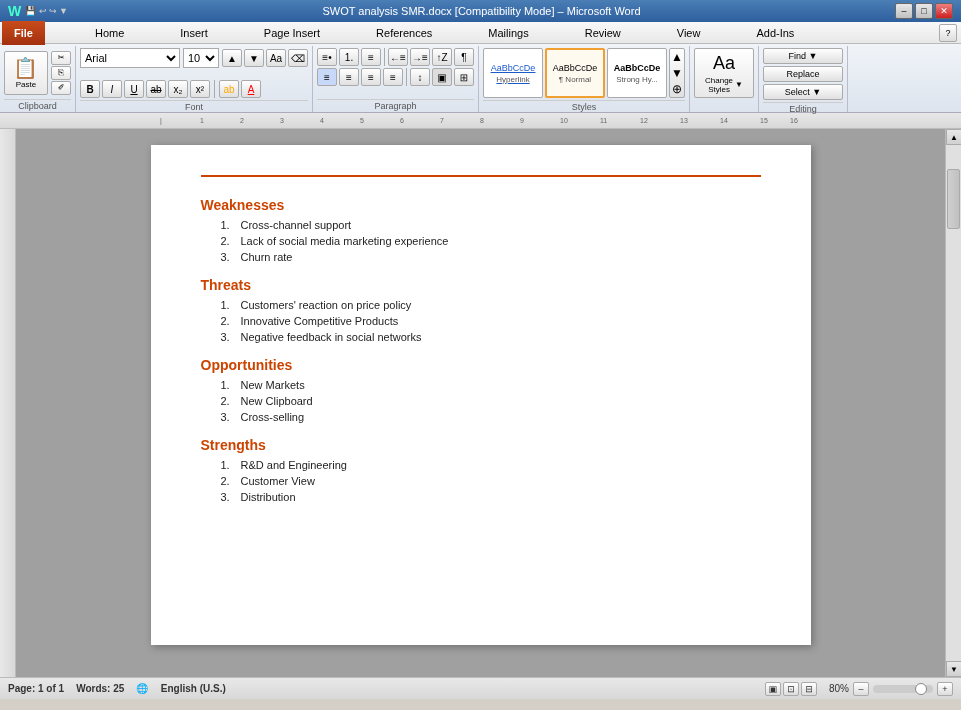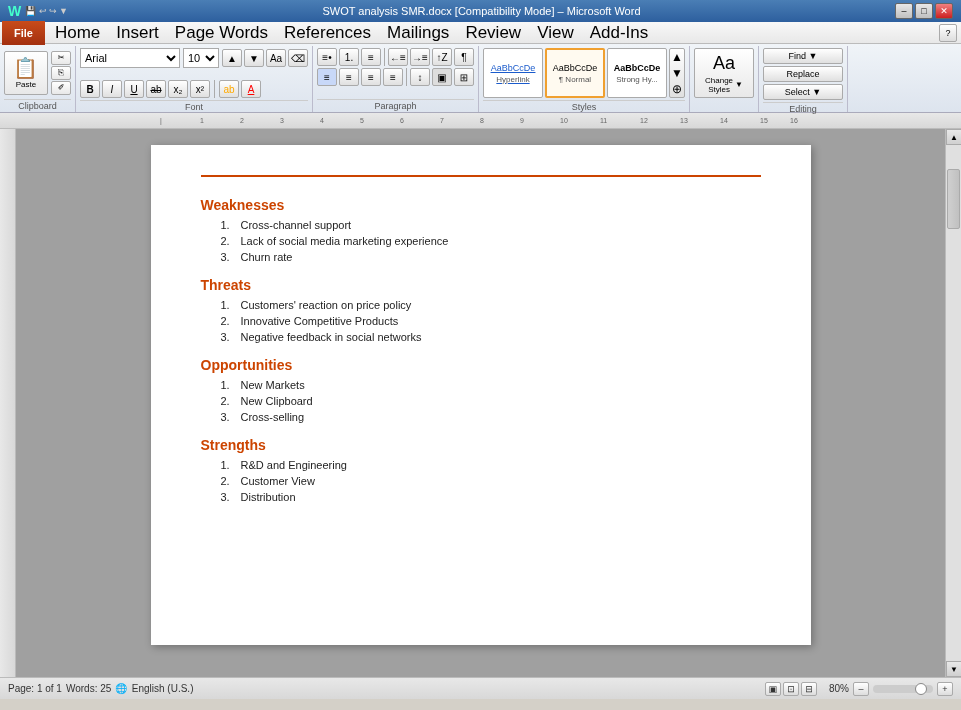--- a/index.html
+++ b/index.html
@@ -44,24 +44,24 @@
       margin: 2px 2px;
       height: 18px;
       border-radius: 0;
       font-size: 11px;
       font-weight: bold;
       display: flex; align-items: center;
       cursor: pointer;
     }
     .menu-item {
       padding: 2px 8px;
-      font-size: 17px;
+      font-size: 11px;
       cursor: pointer;
       height: 26px;
-      display: flex; align-items: center;
+      display: flex; align-items: center; margin-left: 40px;
     }
 
     
     .ribbon {
       background: linear-gradient(to bottom, #f0f4f8, #dde4ee);
       border-bottom: 1px solid #aab;
       padding: 2px 0 0 0;
     }
     .paste-btn {
       width: 44px; height: 44px;
@@ -289,21 +289,21 @@
       height: 22px;
       background: linear-gradient(to bottom, #e8e8e8, #d8d8d8);
       border-top: 1px solid #bbb;
       display: flex;
       align-items: center;
       justify-content: space-between;
       padding: 0 8px;
       font-size: 10px;
       color: #333;
     }
-    .status-left { display: flex; gap: 4px; align-items: flex-end; }
+    .status-left { display: flex; gap: 12px; align-items: flex-end; font-weight: bold; }
     .status-right { display: flex; gap: 4px; align-items: center; }
     .zoom-btn {
       width: 16px; height: 14px;
       background: linear-gradient(to bottom, #fff, #ddd);
       border: 1px solid #aaa;
       border-radius: 2px;
       font-size: 9px;
       cursor: pointer;
       display: flex; align-items: center; justify-content: center;
     }
@@ -364,21 +364,21 @@
     <div class="tb-btn close">
         <span>✕</span>
       </div>
   </div>
 </div>
 
 <div class="menu-bar">
   <div class="file-btn">File</div>
   <div class="menu-item">Home</div>
   <div class="menu-item">Insert</div>
-  <div class="menu-item">Page Words</div>
+  <div class="menu-item">Page Insert</div>
   <div class="menu-item">References</div>
   <div class="menu-item">Mailings</div>
   <div class="menu-item">Review</div>
   <div class="menu-item">View</div>
   <div class="menu-item">Add-Ins</div>
   <div style="flex:1"></div>
   <div style="display:flex; gap:2px; margin-right:4px;">
     <div style="width:18px;height:18px;background:linear-gradient(to bottom,#fff,#ddd);border:1px solid #aaa;border-radius:2px;display:flex;align-items:center;justify-content:center;font-size:9px;cursor:pointer;">?</div>
   </div>
 </div>

